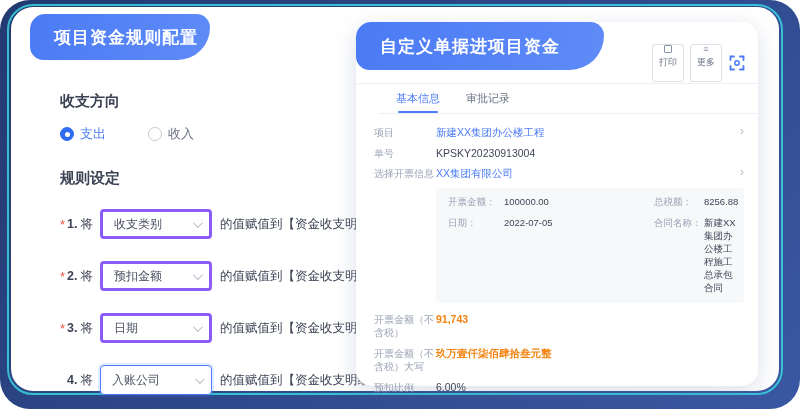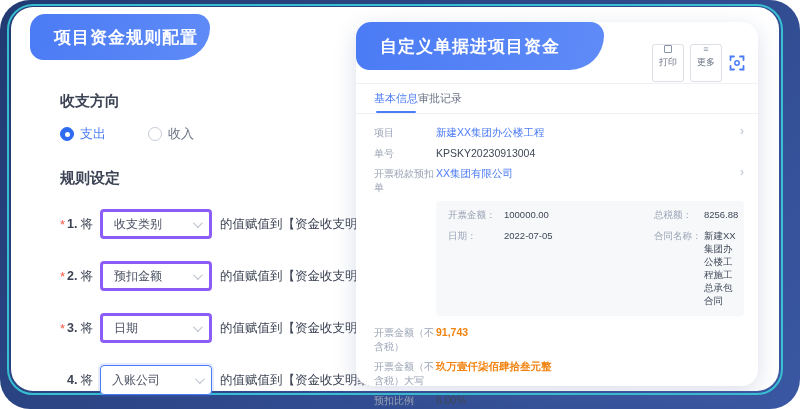--- a/index.html
+++ b/index.html
@@ -42,21 +42,21 @@
   .chev-down{width:7px;height:7px;border-right:1.4px solid #b6bdc9;border-bottom:1.4px solid #b6bdc9;transform:rotate(45deg) translateY(-2px);}
   .rule-suffix{margin-left:8px;white-space:nowrap;letter-spacing:0;}
 
   
   .rc-header{height:62px;border-bottom:1px solid #eef0f4;position:relative;}
   .toolbar{position:absolute;right:12px;top:22px;display:flex;align-items:center;gap:6px;}
   .tb-btn{display:flex;align-items:center;gap:3px;height:38px;padding:0 6px;border:1px solid #dcdfe6;border-radius:3px;background:#fff;font-size:9px;color:#6b7385;cursor:pointer;font-family:inherit;flex-direction:column;}
   .tb-ic{width:8px;height:8px;border:1px solid #8a93a6;border-radius:1px;display:inline-block;}
   .tb-ic.more{border:none;color:#8a93a6;font-size:9px;line-height:8px;}
   .expand-ic{width:18px;height:18px;display:inline-flex;cursor:pointer;}
-  .rc-tabs{display:flex;padding:0 18px;height:30px;align-items:center;border-bottom:1px solid #eef0f4;}
+  .rc-tabs{display:flex;gap:26px;padding:0 18px;height:30px;align-items:center;border-bottom:1px solid #eef0f4;margin-left:22px;}
   .tab{font-size:11px;color:#6b7385;cursor:pointer;position:relative;height:100%;display:flex;align-items:center;}
   .tab.active{color:var(--c-accent);}
   .tab.active::after{content:"";position:absolute;bottom:0;left:2px;right:2px;height:2px;background:var(--c-accent);border-radius:2px;}
   .rc-fields{padding:8px 14px 0 18px;}
   .field-row{display:flex;align-items:flex-start;padding:3px 0;min-height:17px;}
   .f-label{flex:0 0 62px;font-size:10px;color:var(--c-label);line-height:1.35;padding-top:1px;}
   .f-value{flex:1;font-size:10.5px;color:var(--c-value);line-height:1.35;}
   .f-value.blue{color:var(--c-accent);cursor:pointer;}
   .f-value.orange{color:var(--c-orange);font-weight:bold;}
   .row-chev{flex:0 0 12px;color:#b9c0cc;font-size:12px;line-height:1;cursor:pointer;text-align:right;}
@@ -176,21 +176,21 @@
         <div class="field-row">
           <span class="f-label">项目</span>
           <span class="f-value blue">新建XX集团办公楼工程</span>
           <span class="row-chev">›</span>
         </div>
         <div class="field-row">
           <span class="f-label">单号</span>
           <span class="f-value">KPSKY20230913004</span>
         </div>
         <div class="field-row">
-          <span class="f-label">开票税款预扣单</span>
+          <span class="f-label">选择开票信息</span>
           <span class="f-value blue">XX集团有限公司</span>
           <span class="row-chev">›</span>
         </div>
 
         <div class="contract-box">
           <span class="cb-label">开票金额：</span>
           <span class="cb-value">100000.00</span>
           <span class="cb-label">总税额：</span>
           <span class="cb-value">8256.88</span>
           <span class="cb-label">日期：</span>

